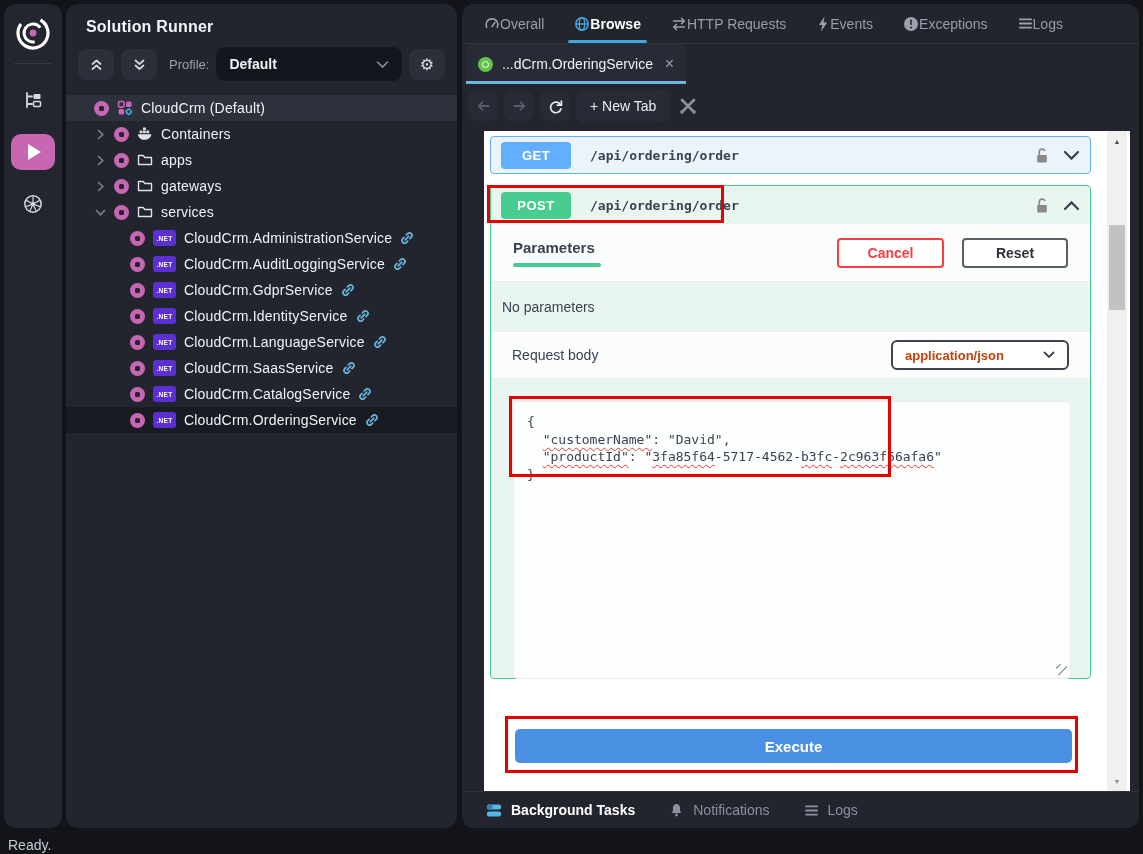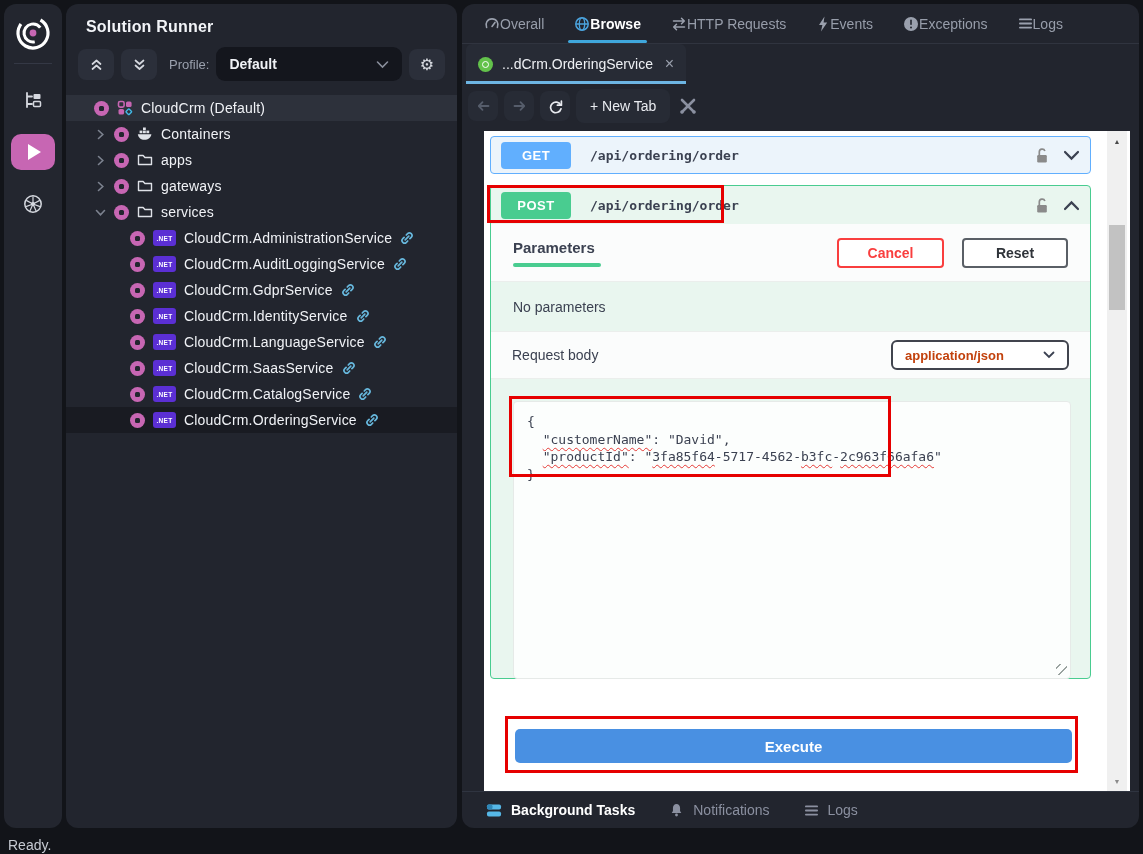--- a/index.html
+++ b/index.html
@@ -98,21 +98,21 @@
   .sec-header { position:absolute; left:0; right:0; top:38px; height:58px; background:#fbfcfc;
                 display:flex; align-items:center; padding:0 22px; border-bottom:1px solid #ebeeec; }
   .params-wrap { display:flex; flex-direction:column; }
   .params-title { font-size:15px; font-weight:700; color:#3b4151; }
   .params-underline { width:88px; height:4px; background:#49cc90; border-radius:2px; margin-top:7px; }
   .btn-cancel { width:107px; height:30px; background:#fff; border:2px solid #f93e3e; border-radius:4px;
                 color:#f93e3e; font-weight:700; font-size:14px; cursor:pointer; margin-right:18px; font-family:inherit; }
   .btn-reset { width:106px; height:30px; background:#fff; border:2px solid #5a5f66; border-radius:4px;
                color:#2f3339; font-weight:700; font-size:14px; cursor:pointer; font-family:inherit; }
   .no-params { position:absolute; left:0; right:0; top:96px; height:49px; display:flex; align-items:center;
-               padding-left:22px; font-size:14px; color:#3b4151; }
+               padding-left:11px; font-size:14px; color:#3b4151; }
   .body-header { position:absolute; left:0; right:0; top:145px; height:48px; background:#fbfcfc;
                  display:flex; align-items:center; padding:0 21px; border-top:1px solid #ebeeec; border-bottom:1px solid #ebeeec; }
   .rb-label { font-size:14px; color:#3b4151; }
   .ct-select { width:178px; height:30px; background:#fff; border:2px solid #41444e; border-radius:6px;
                display:flex; align-items:center; padding:0 12px; cursor:pointer; }
   .ct-select .val { flex:1; font-size:13px; font-weight:700; color:#c2410c; }
 
   .editor { position:absolute; left:22px; top:215px; width:558px; height:278px; background:#fcfefd;
             border:1px solid #e6eae8; border-radius:4px; padding:11px 13px;
             font-family:"DejaVu Sans Mono", monospace; font-size:13px; line-height:17.5px;

